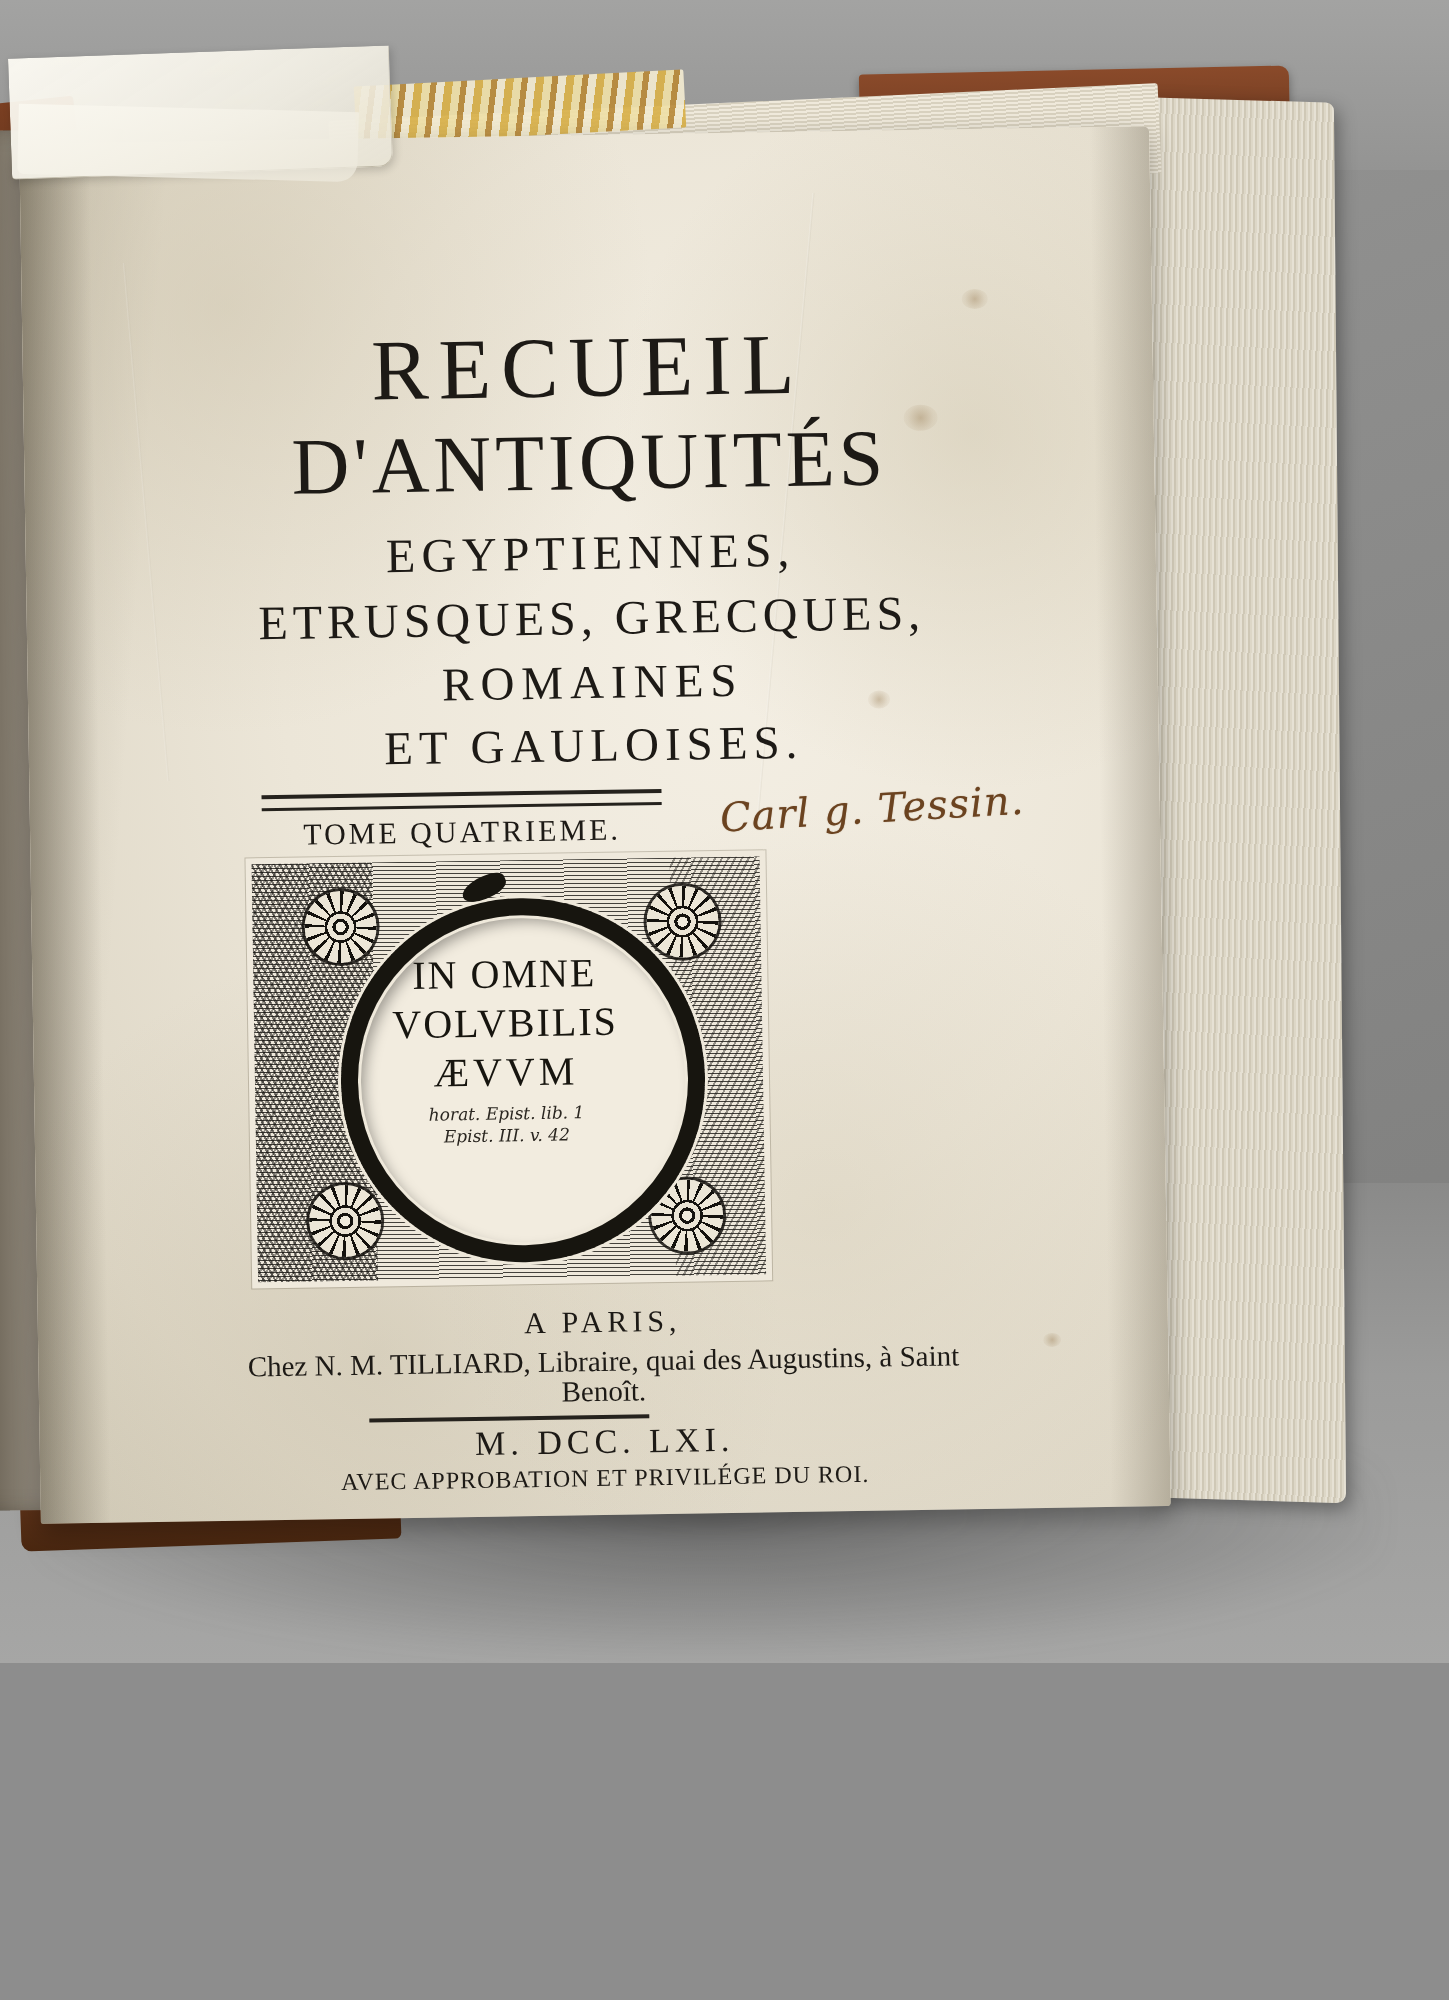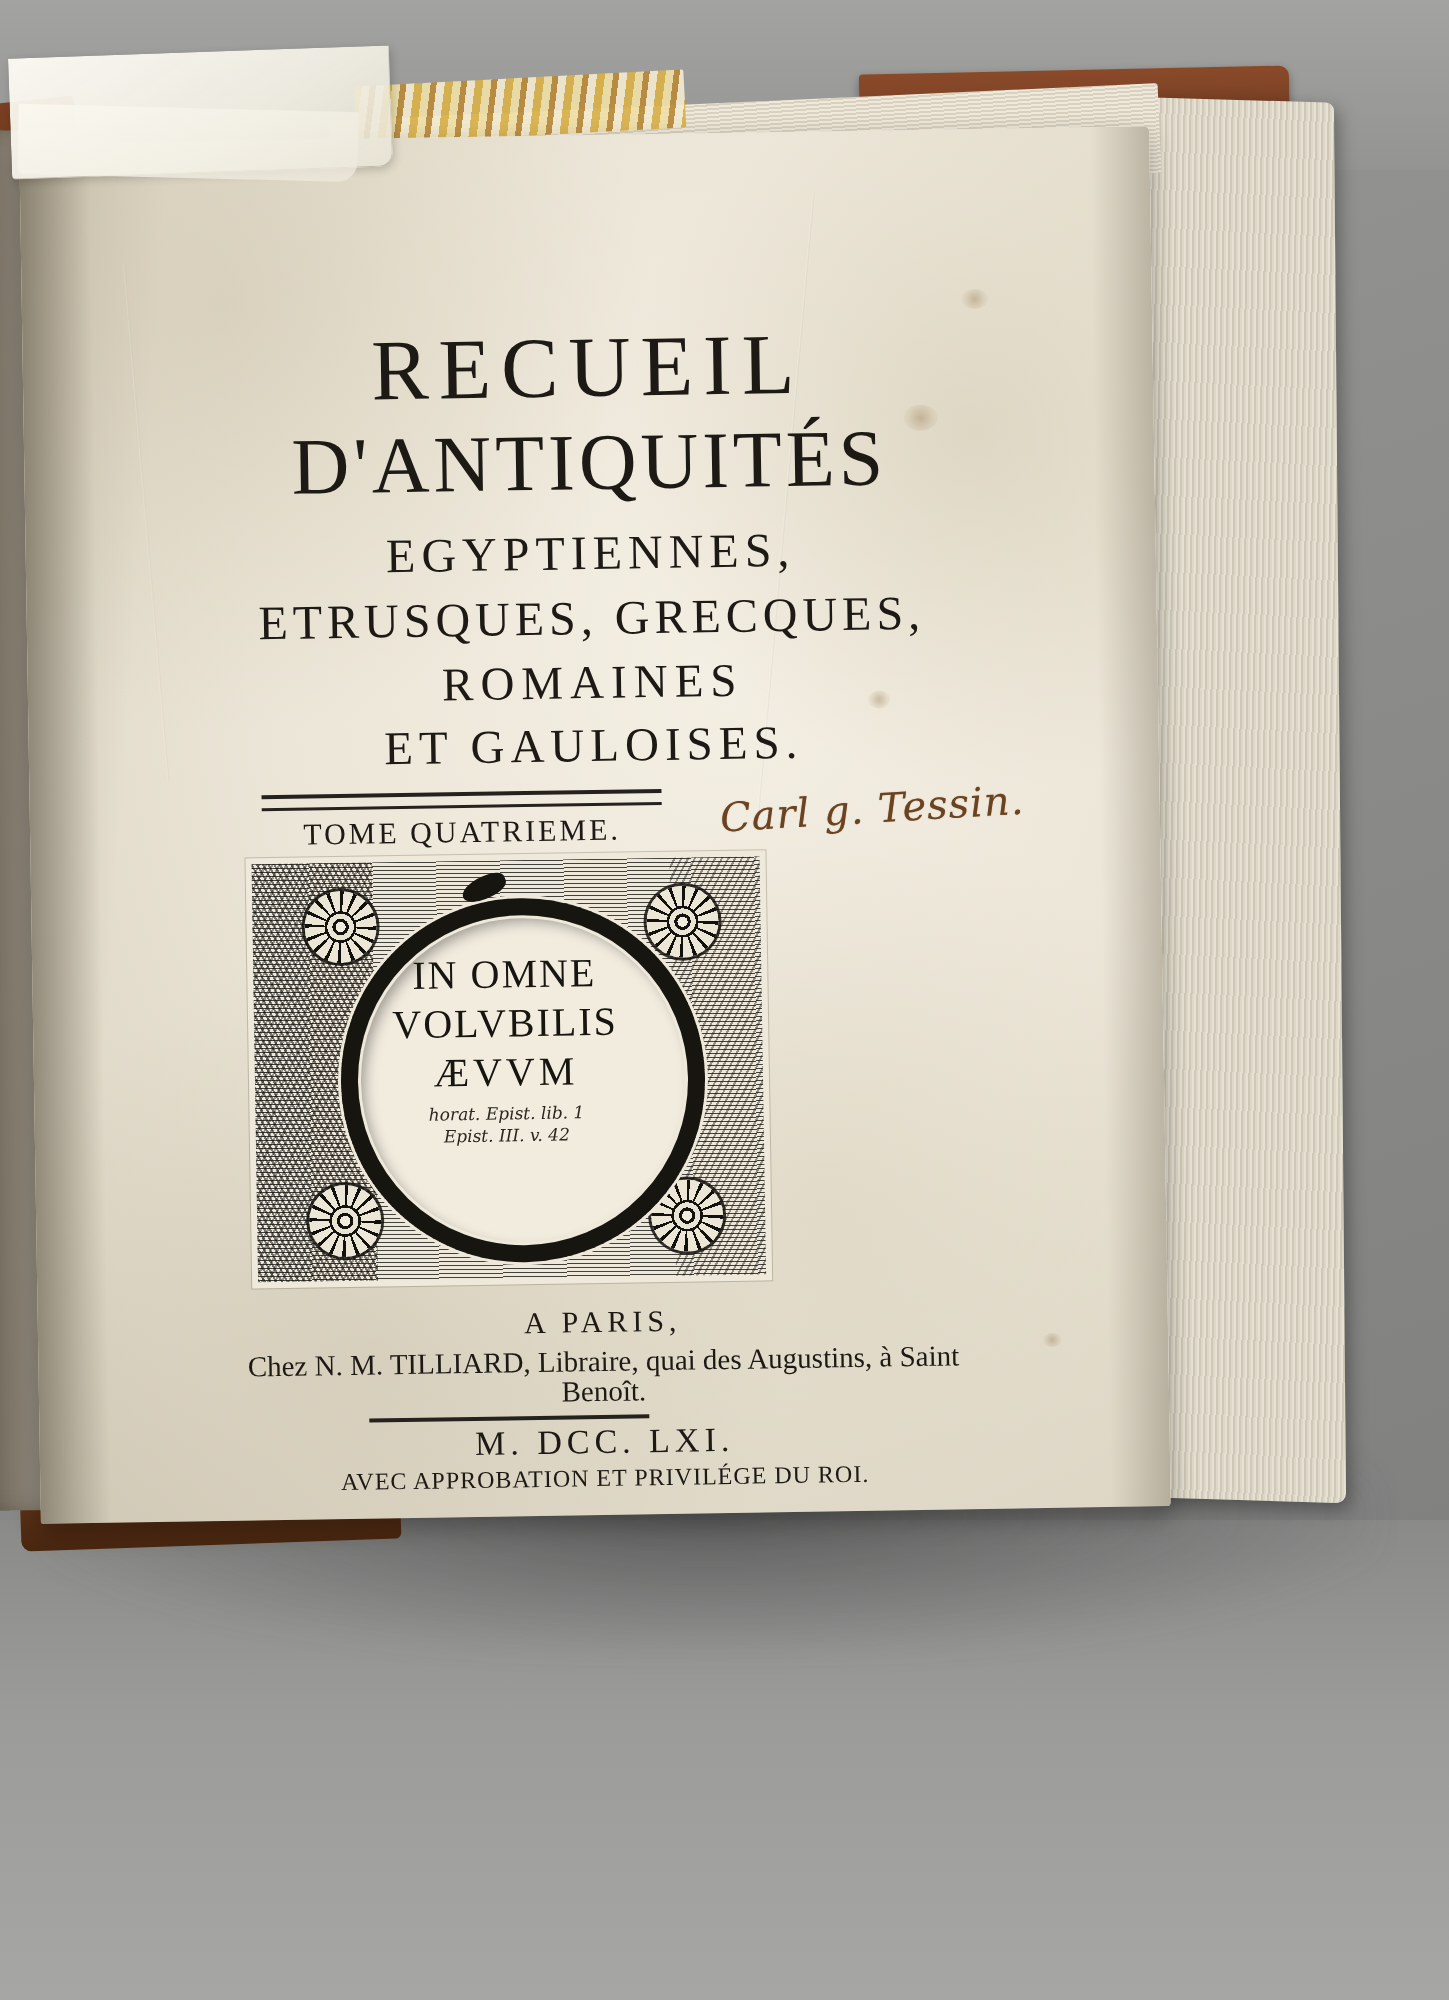--- a/index.html
+++ b/index.html
@@ -3,21 +3,21 @@
 <meta charset="utf-8">
 <style>
   html, body {
     margin: 0;
     padding: 0;
     background: #8d8d8d;
   }
   .stage {
     position: relative;
     width: 1449px;
-    height: 2000px;
+    height: 1663px;
     overflow: hidden;
     background: linear-gradient(160deg, #9a9a99 0%, #8e8e8d 35%, #848483 70%, #7c7c7b 100%);
     font-family: "Liberation Serif", serif;
   }
 
   
   .backdrop-top {
     position: absolute; left: 0; top: 0; width: 1449px; height: 170px;
     background: linear-gradient(180deg, #a3a3a2 0%, #949493 100%);
   }

